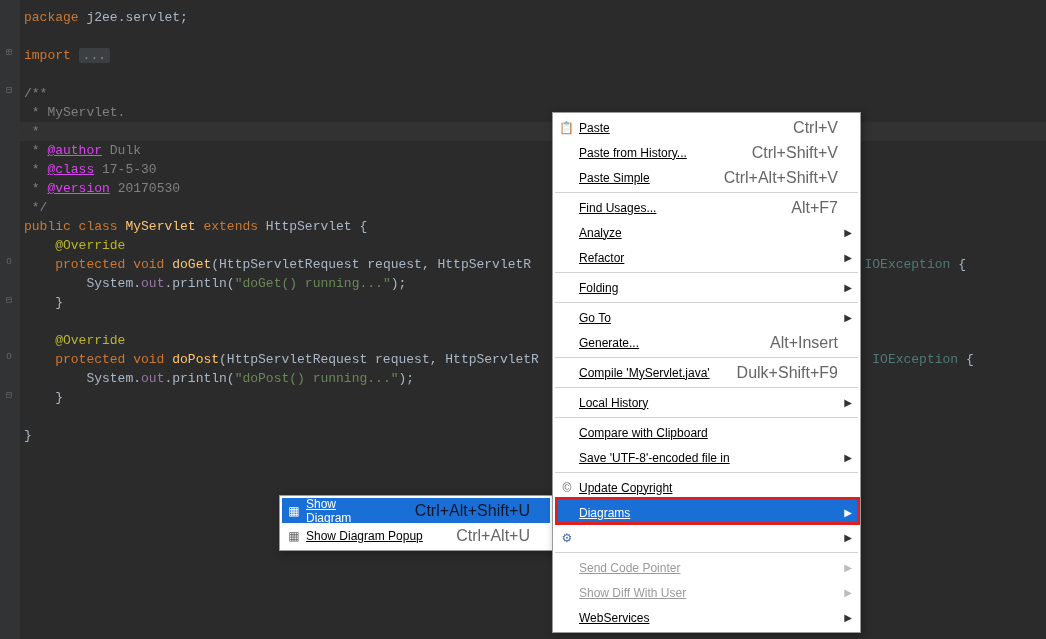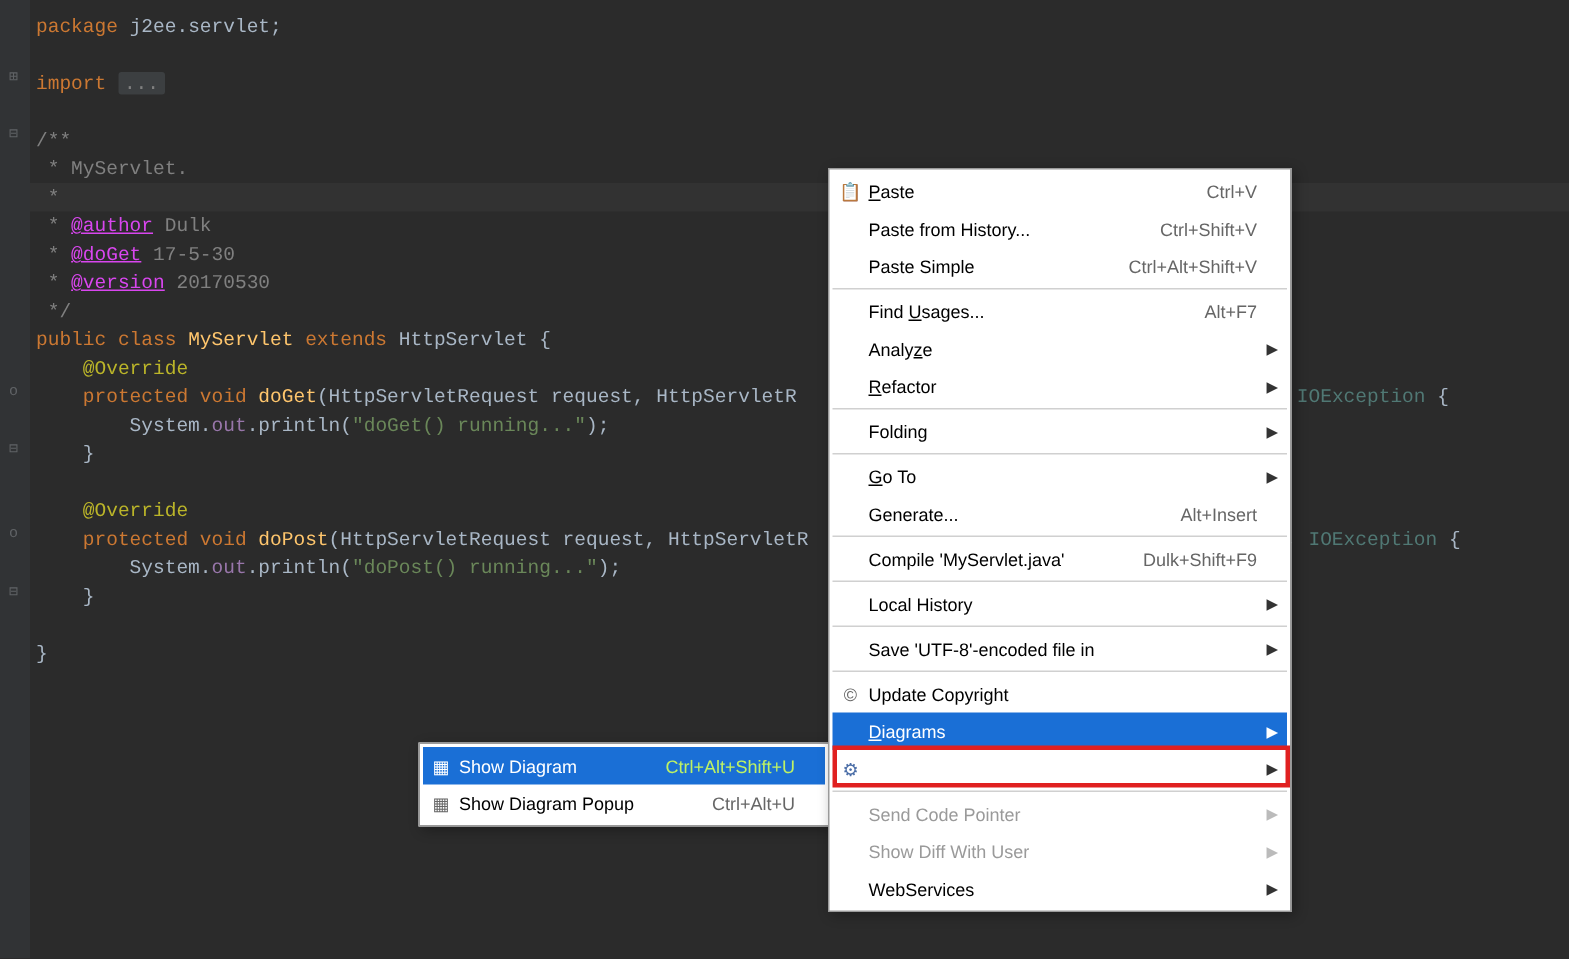--- a/index.html
+++ b/index.html
@@ -64,23 +64,23 @@
   }
   .menu-item {
     display: flex;
     align-items: center;
     height: 25px;
     padding: 0 20px 0 24px;
     position: relative;
   }
   .menu-item.selected { background: #1a6fd6; color: #fff; }
   .menu-item.disabled { color: #9a9a9a; }
-  .menu-label { flex: 1; }
-  .menu-short { color: #666; font-size: 12px; }
-  .menu-item.selected .menu-short { color: #bef264; margin-left: 41px; }
+  .menu-label { flex: 1; text-decoration: underline; }
+  .menu-short { color: #666; font-size: 16px; }
+  .menu-item.selected .menu-short { color: #0f172a; margin-left: 41px; }
   .menu-item .arrow {
     position: absolute;
     right: 6px;
     font-size: 10px;
     color: #333;
   }
   .menu-item.selected .arrow { color: #fff; }
   .menu-item.disabled .arrow { color: #bbb; }
   .menu-sep {
     height: 1px;
@@ -146,21 +146,21 @@
   </div>
   <div class="code-area">
     <div class="line"><span class="kw">package </span><span class="pkg">j2ee.servlet;</span></div>
     <div class="line"></div>
     <div class="line"><span class="kw">import </span><span class="dots">...</span></div>
     <div class="line"></div>
     <div class="line"><span class="cmt">/**</span></div>
     <div class="line"><span class="cmt"> * MyServlet.</span></div>
     <div class="line caret-line"><span class="cmt"> *</span></div>
     <div class="line"><span class="cmt"> * </span><span class="tag">@author</span><span class="cmt"> Dulk</span></div>
-    <div class="line"><span class="cmt"> * </span><span class="tag">@doGet</span><span class="cmt"> 17-5-30</span></div>
+    <div class="line"><span class="cmt"> * </span><span class="tag">@class</span><span class="cmt"> 17-5-30</span></div>
     <div class="line"><span class="cmt"> * </span><span class="tag">@version</span><span class="cmt"> 20170530</span></div>
     <div class="line"><span class="cmt"> */</span></div>
     <div class="line"><span class="kw">public class </span><span class="cls">MyServlet </span><span class="kw">extends </span><span>HttpServlet {</span></div>
     <div class="line"><span class="ann">    @Override</span></div>
     <div class="line"><span class="kw">    protected void </span><span class="mth">doGet</span><span>(HttpServletRequest request, HttpServletR</span><span style="padding-left:310px">n, </span><span style="color:#507874">IOException</span><span> {</span></div>
     <div class="line"><span>        System.</span><span class="ref">out</span><span>.println(</span><span class="str">"doGet() running..."</span><span>);</span></div>
     <div class="line"><span>    }</span></div>
     <div class="line"></div>
     <div class="line"><span class="ann">    @Override</span></div>
     <div class="line"><span class="kw">    protected void </span><span class="mth">doPost</span><span>(HttpServletRequest request, HttpServletR</span><span style="padding-left:310px">n, </span><span style="color:#507874">IOException</span><span> {</span></div>
@@ -230,20 +230,23 @@
     <span class="menu-label">Compile 'MyServlet.java'</span>
     <span class="menu-short">Dulk+Shift+F9</span>
   </div>
   <div class="menu-sep"></div>
   <div class="menu-item">
     <span class="menu-label">Local History</span>
     <span class="arrow">▶</span>
   </div>
   <div class="menu-sep"></div>
   <div class="menu-item">
+    <span class="menu-label">Compare with Clipboard</span>
+  </div>
+  <div class="menu-item">
     <span class="menu-label">Save 'UTF-8'-encoded file in</span>
     <span class="arrow">▶</span>
   </div>
   <div class="menu-sep"></div>
   <div class="menu-item">
     <span class="menu-icon">©</span>
     <span class="menu-label">Update Copyright</span>
   </div>
   <div class="menu-item selected">
     <span class="menu-label"><span class="u">D</span>iagrams</span>

